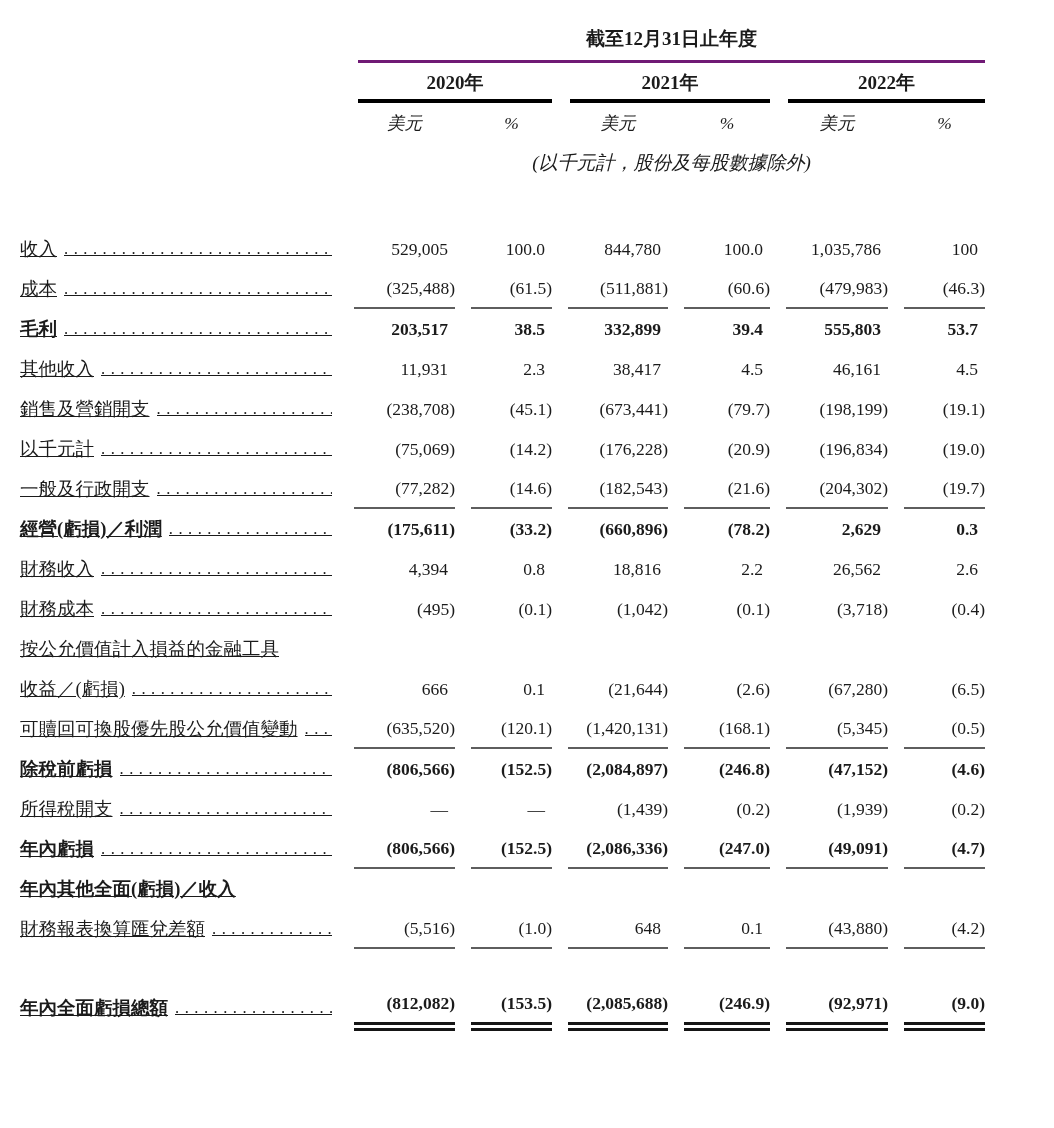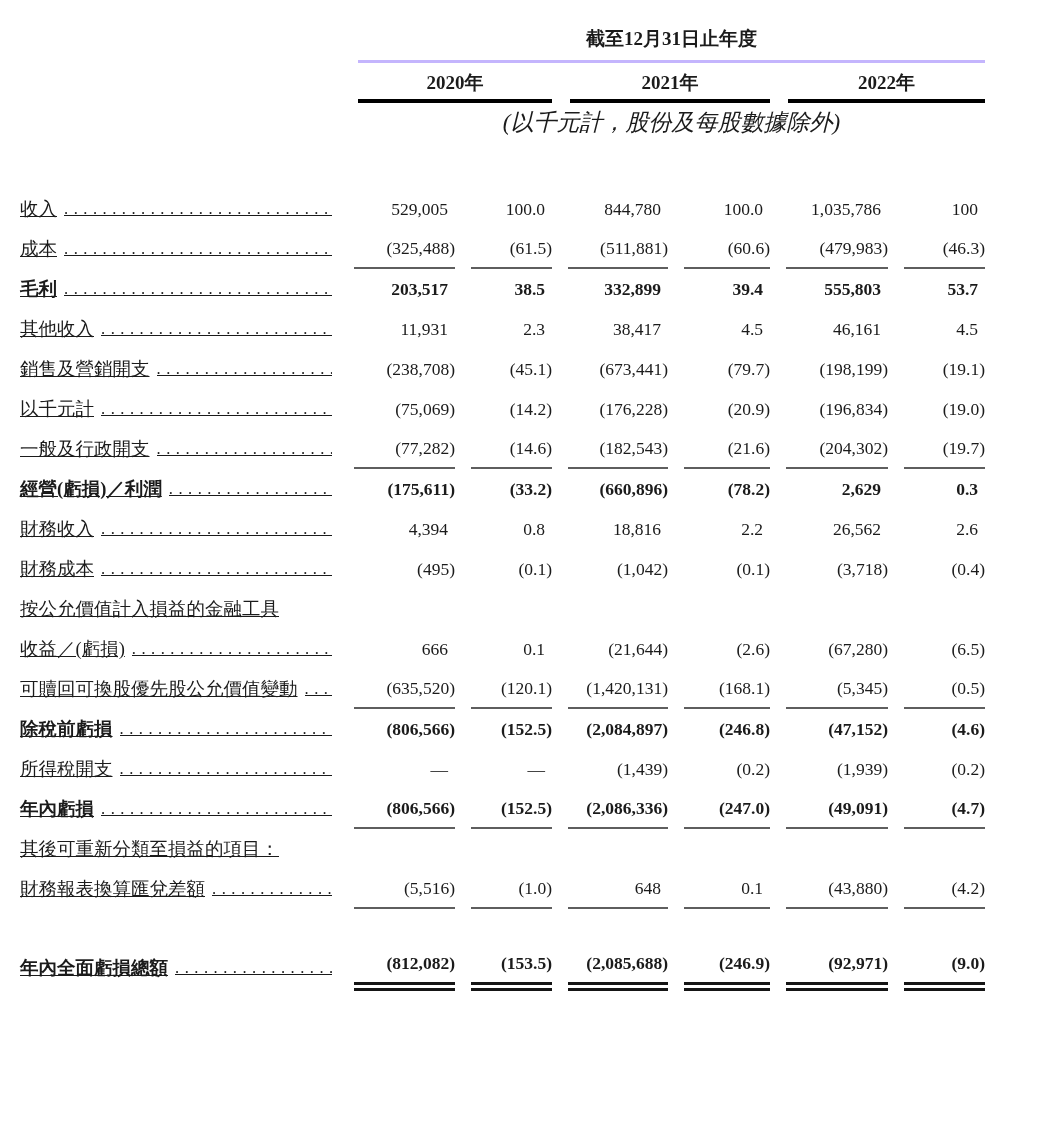--- a/index.html
+++ b/index.html
@@ -18,21 +18,21 @@
   table.fin {
     border-collapse: collapse;
     table-layout: fixed;
     width: 965px;
   }
   td { padding: 0; vertical-align: middle; }
 
   
   .title-wrap {
     margin-left: 20px;
-    border-bottom: 3px solid #c4b5fd;
+    border-bottom: 3px solid #701a75;
     text-align: center;
     font-weight: bold;
     font-size: 19px;
     line-height: 26px;
     padding-bottom: 8px;
     white-space: nowrap;
   }
   .year-wrap {
     margin-left: 18px;
     border-bottom: 4px solid #000000;
@@ -49,21 +49,21 @@
     text-align: center;
     font-style: italic;
     font-size: 17.5px;
     line-height: 40px;
     height: 40px;
   }
   .note-wrap {
     margin-left: 20px;
     text-align: center;
     font-style: italic;
-    font-size: 23px;
+    font-size: 19px;
     line-height: 40px;
     height: 40px;
     white-space: nowrap;
   }
   tr.head-gap td { height: 46px; }
   tr.gap td { height: 36px; }
 
   
   tr.r td { height: 40px; }
   .lbl {
@@ -134,20 +134,41 @@
         </td>
         <td colspan="2">
           <div class="year-wrap">2021年</div>
         </td>
         <td colspan="2">
           <div class="year-wrap">2022年</div>
         </td>
       </tr>
       <tr>
         <td></td>
+        <td>
+            <div class="unit-wrap">美元</div>
+          </td>
+        <td>
+            <div class="unit-wrap">%</div>
+          </td>
+        <td>
+            <div class="unit-wrap">美元</div>
+          </td>
+        <td>
+            <div class="unit-wrap">%</div>
+          </td>
+        <td>
+            <div class="unit-wrap">美元</div>
+          </td>
+        <td>
+            <div class="unit-wrap">%</div>
+          </td>
+      </tr>
+      <tr>
+        <td></td>
         <td colspan="6">
           <div class="note-wrap">(以千元計，股份及每股數據除外)</div>
         </td>
       </tr>
       <tr class="head-gap">
           <td colspan="7"></td>
         </tr>
     </tbody>
     <tbody>
         <tr class="r">
@@ -558,24 +579,24 @@
           <td>
             <div class="num neg">(247.0)</div>
           </td>
           <td>
             <div class="num neg">(49,091)</div>
           </td>
           <td>
             <div class="num neg">(4.7)</div>
           </td>
         </tr>
-        <tr class="r">
-          <td>
-            <div class="lbl">
-              <span class="txt">其後可重新分類至損益的項目：</span>
+        <tr class="r bold">
+          <td>
+            <div class="lbl">
+              <span class="txt">年內其他全面(虧損)／收入</span>
             </div>
           </td>
           <td>
             <div class="num"></div>
           </td>
           <td>
             <div class="num"></div>
           </td>
           <td>
             <div class="num"></div>

